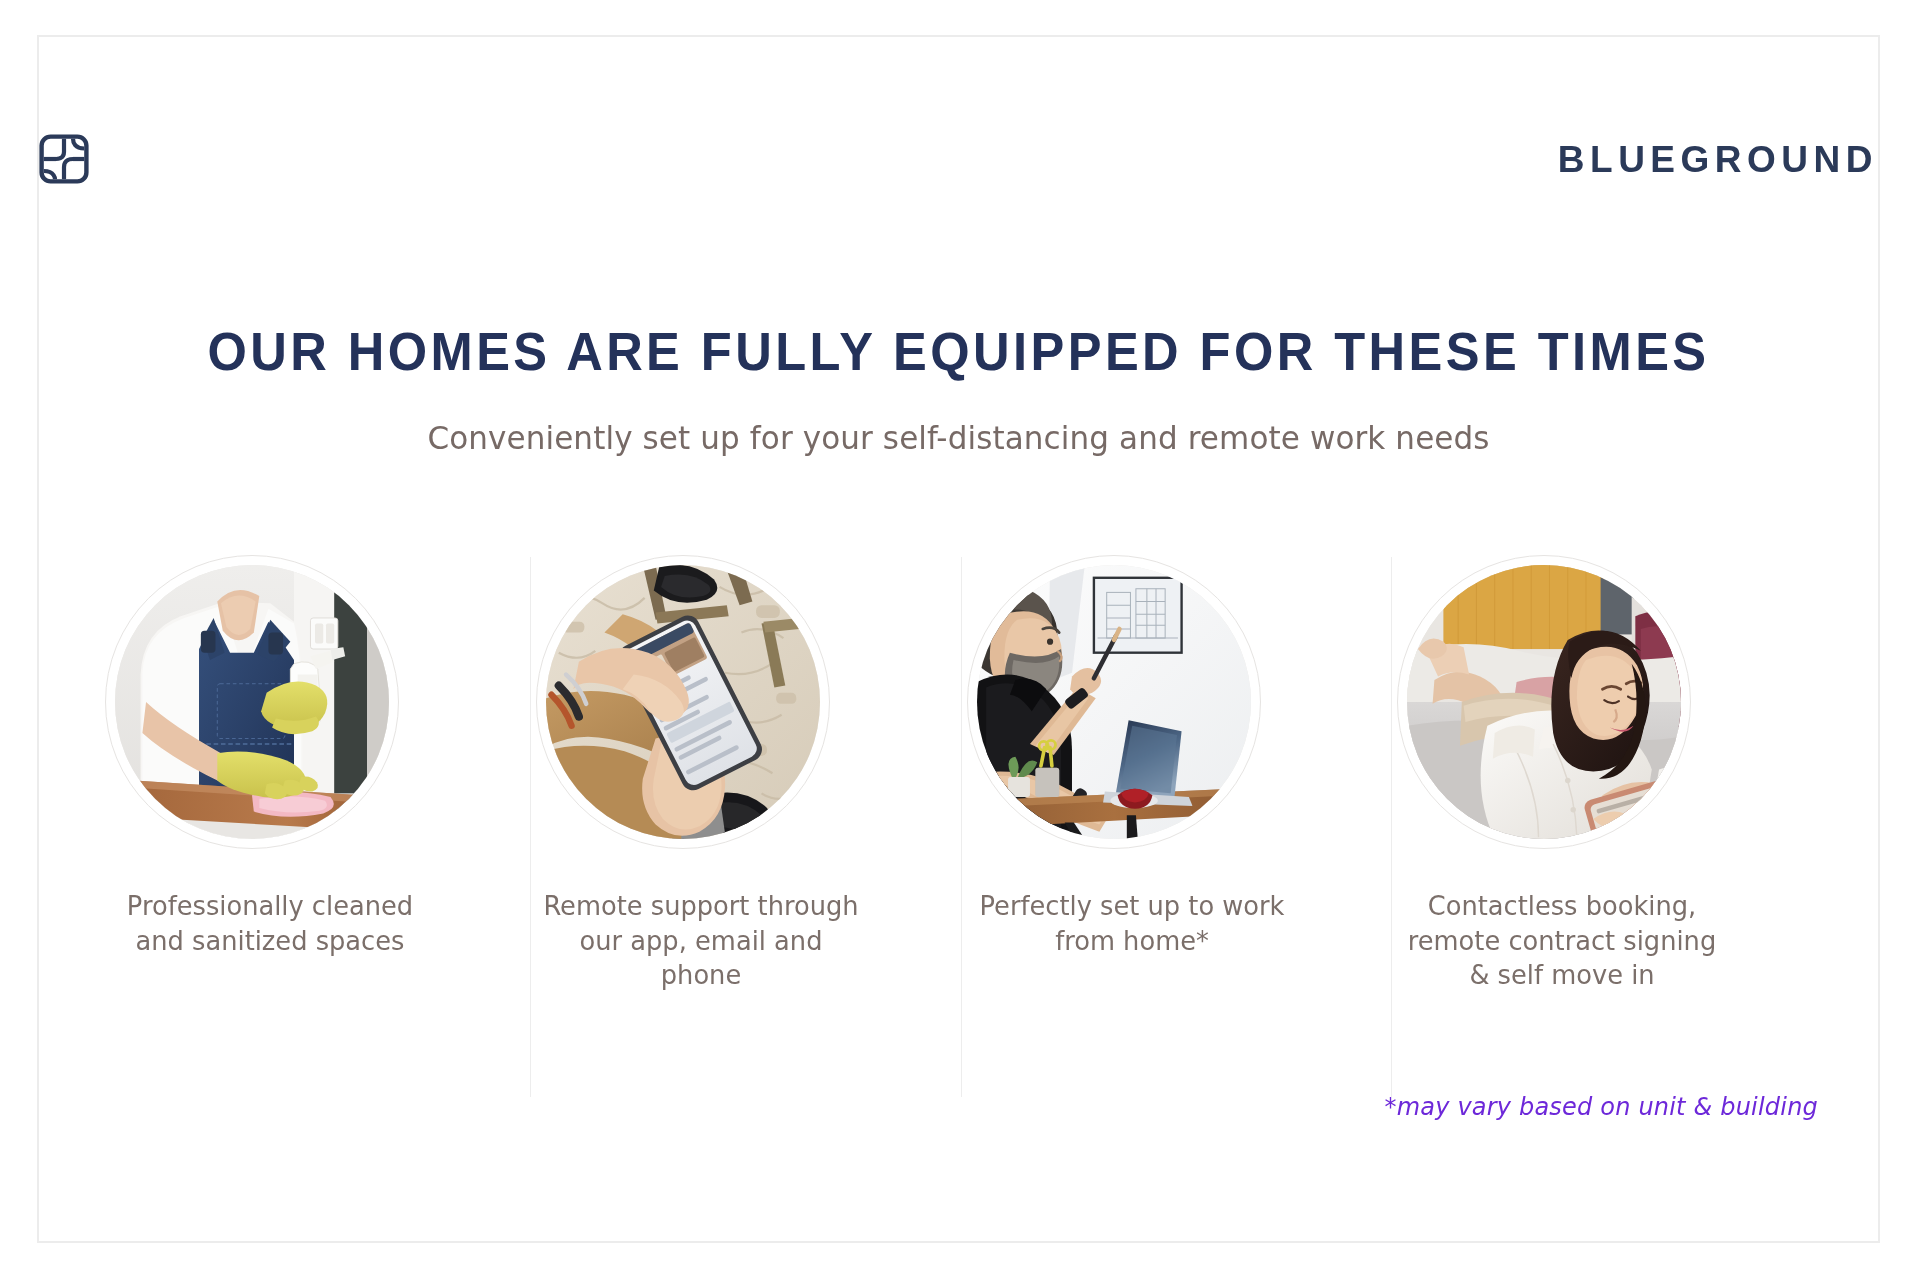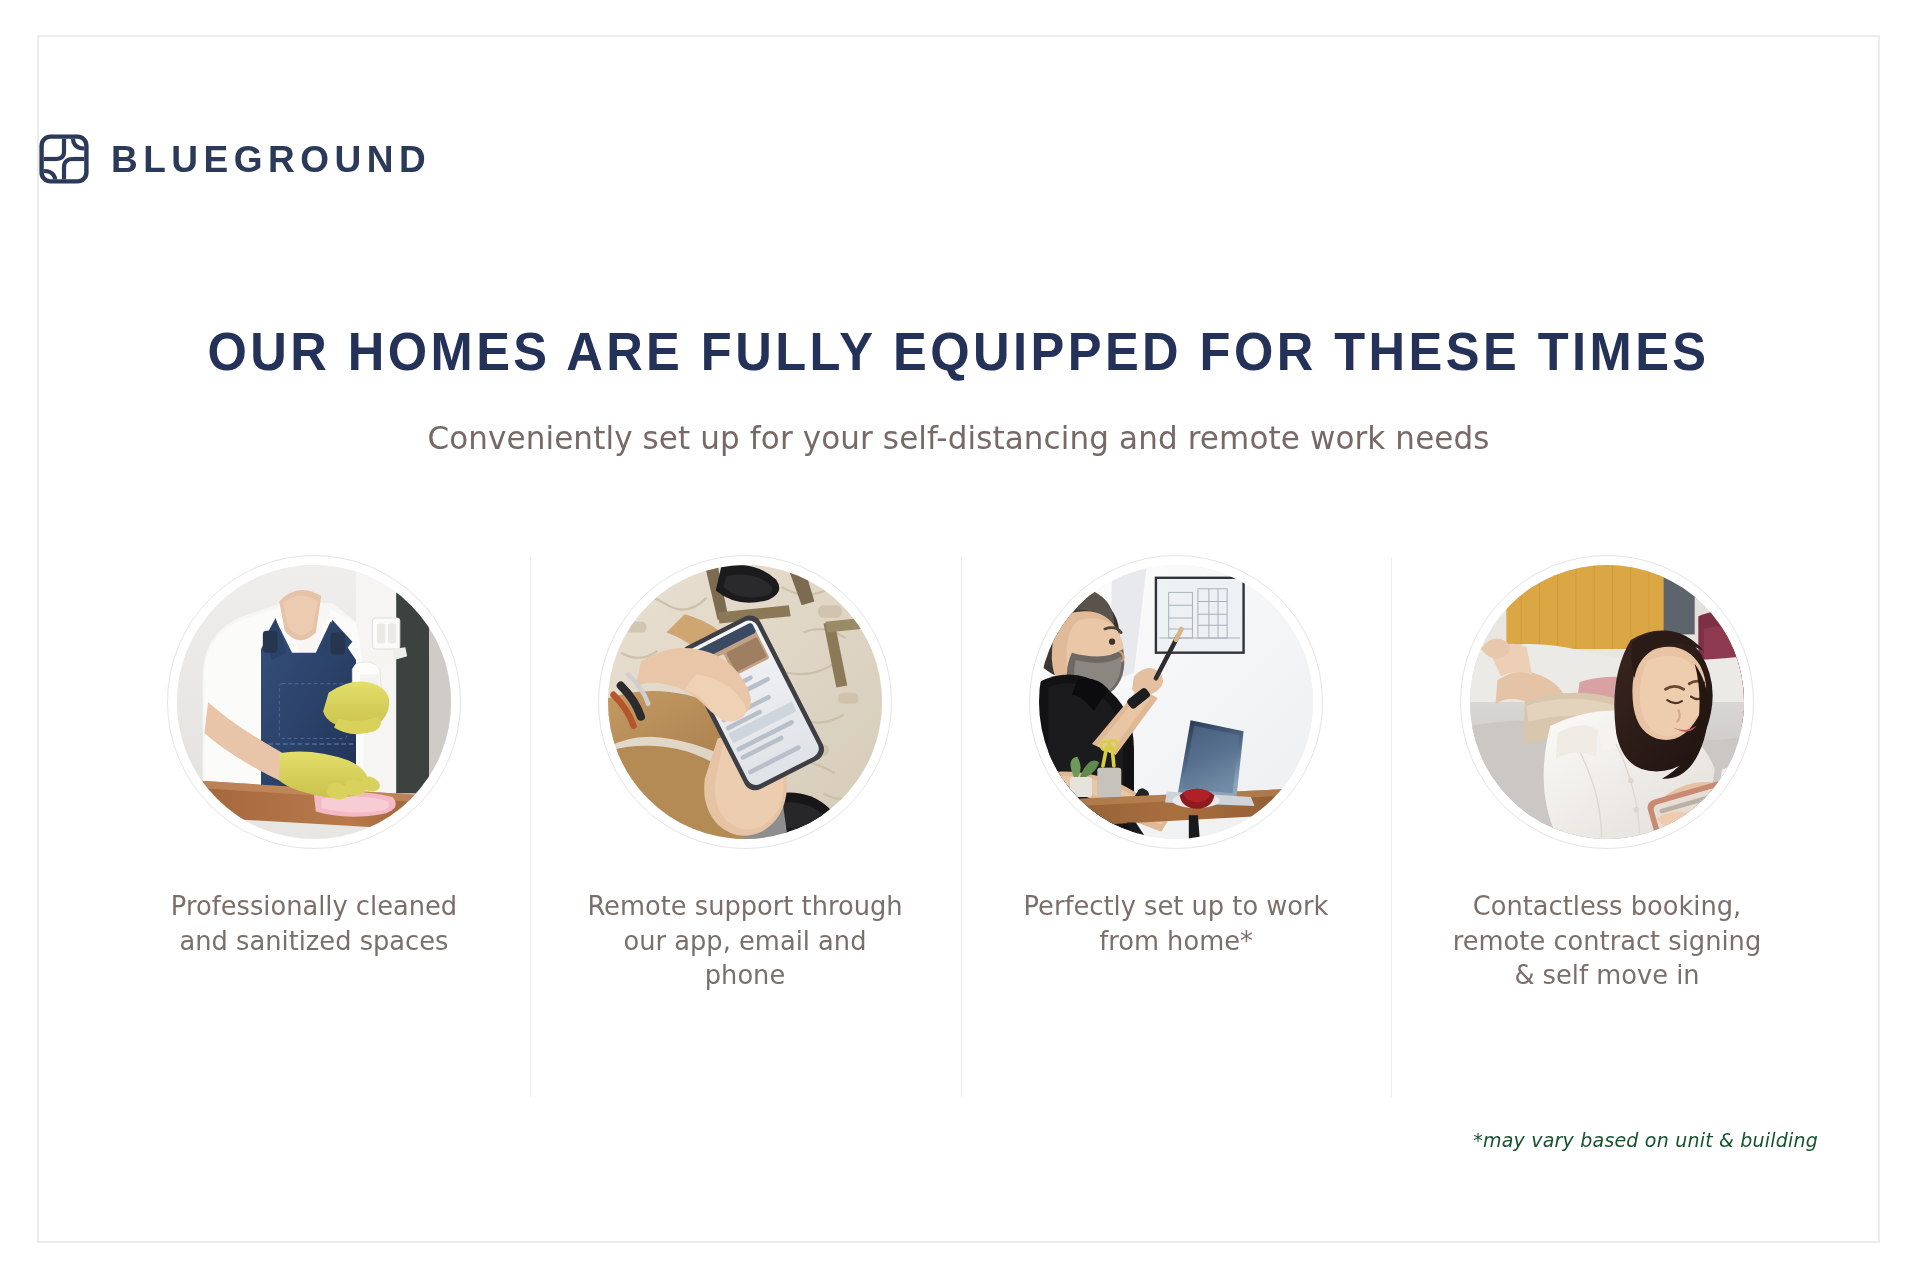--- a/index.html
+++ b/index.html
@@ -26,21 +26,21 @@
     overflow: hidden;
   }
 
   
   .brand {
     position: absolute;
     left: 0; right: 0;
     top: 97px;
     display: flex;
     align-items: center;
-    justify-content: flex-start;
+    justify-content: space-between;
     gap: 22px;
   }
   .brand-mark {
     width: 50px;
     height: 50px;
     display: block;
   }
   .brand-word {
     font-size: 37px;
     font-weight: 700;
@@ -88,21 +88,20 @@
     width: 1723px;
     display: flex;
   }
   .col {
     position: relative;
     flex: 1 1 0;
     padding: 0 6px;
     box-sizing: border-box;
     display: flex;
     flex-direction: column;
-    align-items: center;
   }
   .col + .col::before {
     content: "";
     position: absolute;
     left: 0;
     top: 35px;
     width: 1px;
     height: 540px;
     background: #ededed;
   }
@@ -135,24 +134,24 @@
     color: #7b6f6a;
     font-family: "DejaVu Sans", sans-serif;
     font-weight: 400;
     max-width: 330px;
     transform: scaleX(0.97);
   }
 
   .footnote {
     position: absolute;
     right: 60px;
-    top: 1092px;
-    font-size: 19px;
+    top: 1056px;
+    font-size: 24px;
     font-style: italic;
-    color: #14532d;
+    color: #6d28d9;
     font-family: "DejaVu Sans", sans-serif;
     letter-spacing: 0.2px;
   }
 </style>
 </head>
 <body>
 
 <div class="poster">
 
   <div class="brand">

